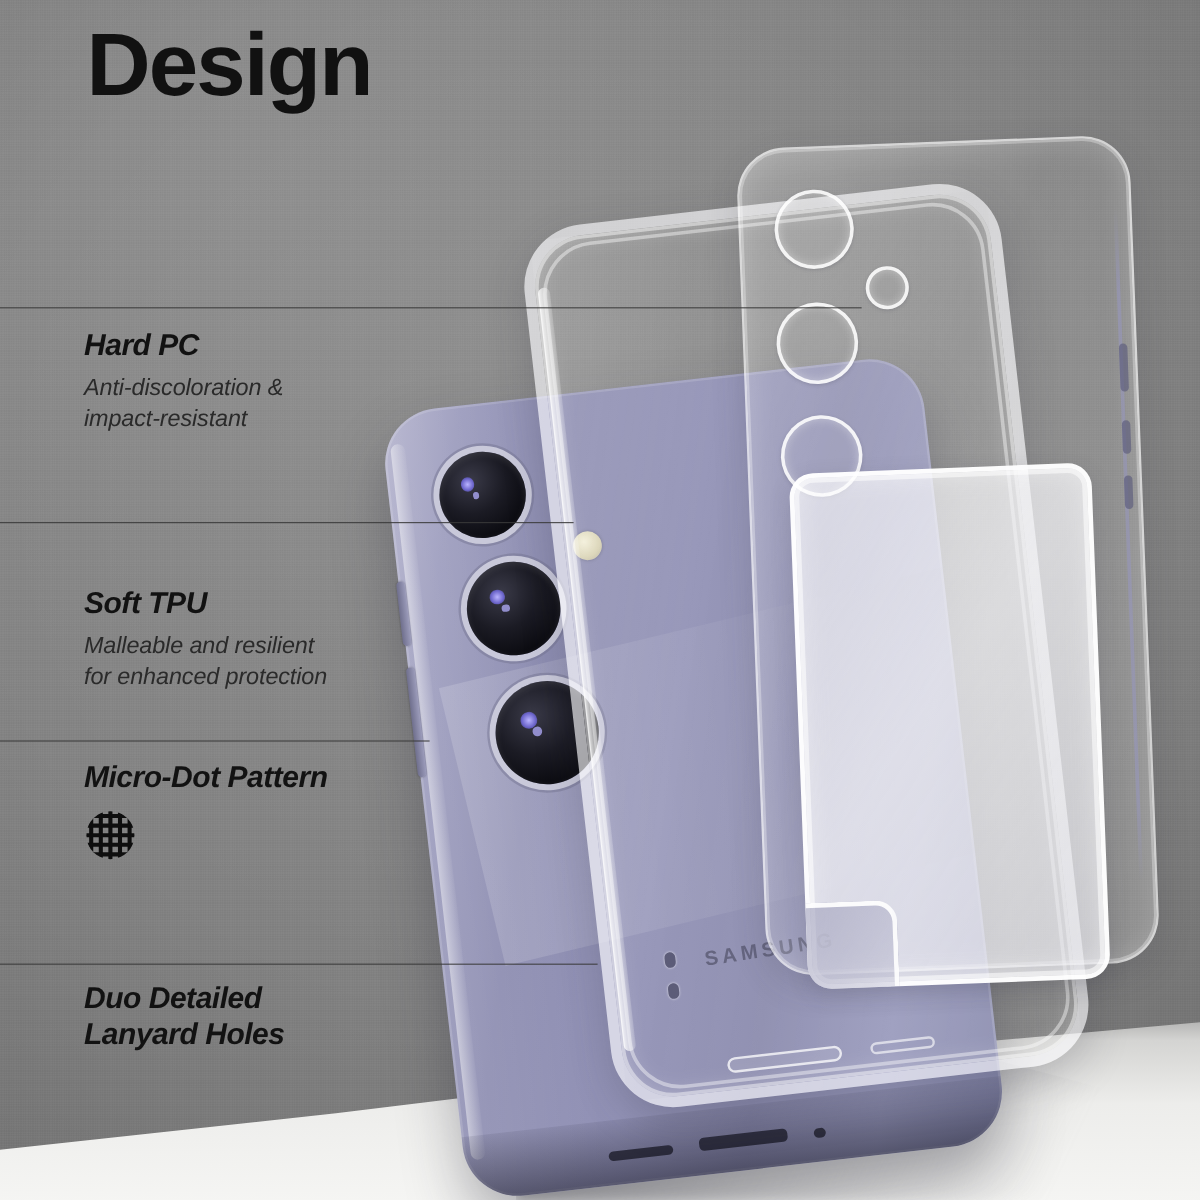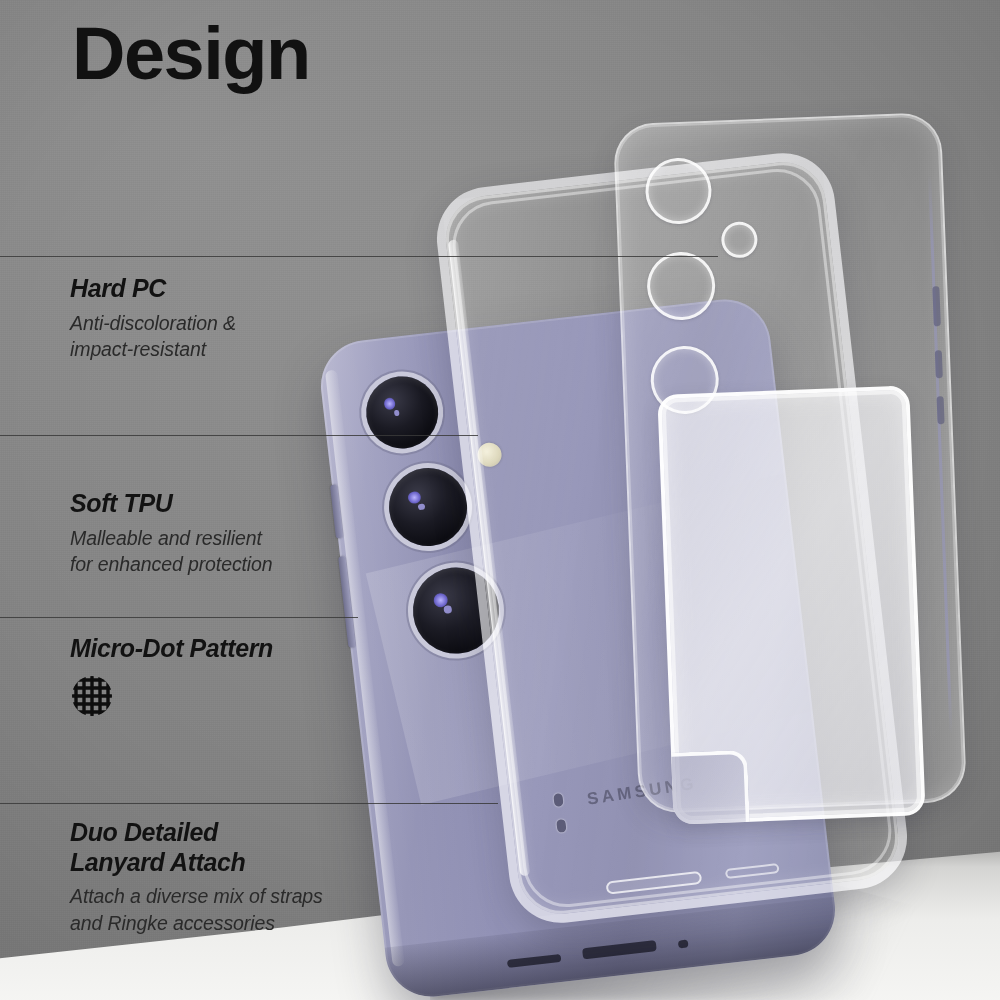--- a/index.html
+++ b/index.html
@@ -357,20 +357,16 @@
         <line x1="0" y1="22" x2="44" y2="22"></line>
         <line x1="0" y1="30" x2="44" y2="30"></line>
         <line x1="0" y1="38" x2="44" y2="38"></line>
       </g>
     </svg>
   </div>
 
   <div class="rule" style="top:803px; width:498px;"></div>
   <div class="feature" style="top:818px;">
     <div class="f-title">Duo Detailed</div>
-    <div class="f-title">Lanyard Attach</div>
-    <div class="f-desc">
-      <div>Attach a diverse mix of straps</div>
-      <div>and Ringke accessories</div>
-    </div>
+    <div class="f-title">Lanyard Holes</div>
   </div>
 
 </div>
 
 </body></html>

